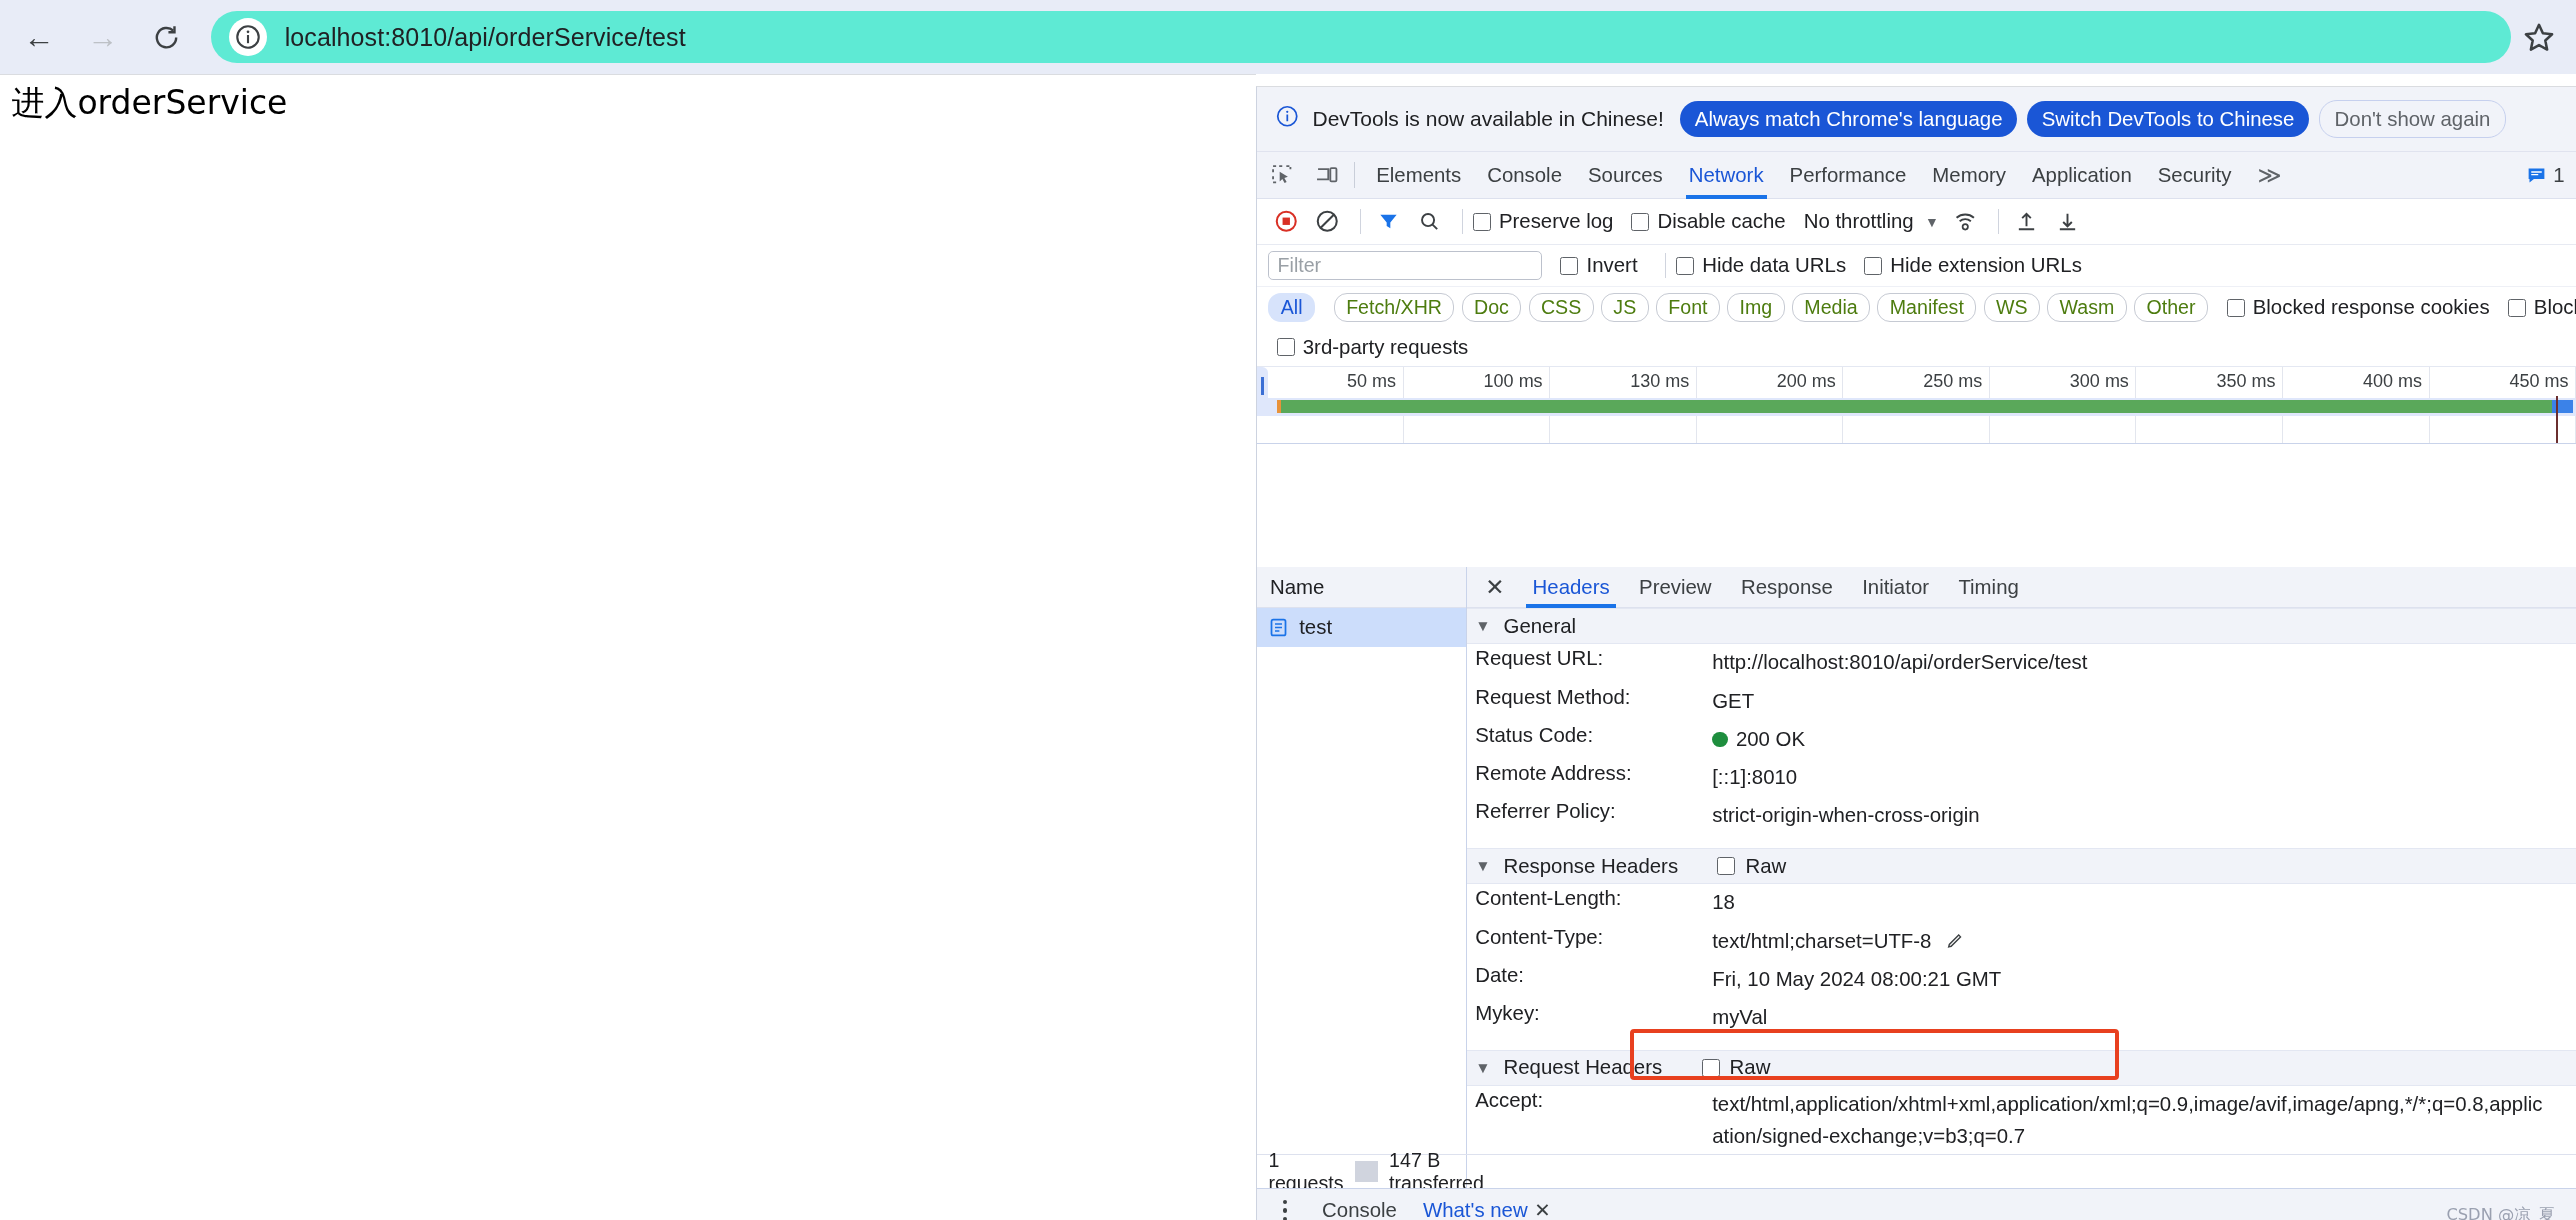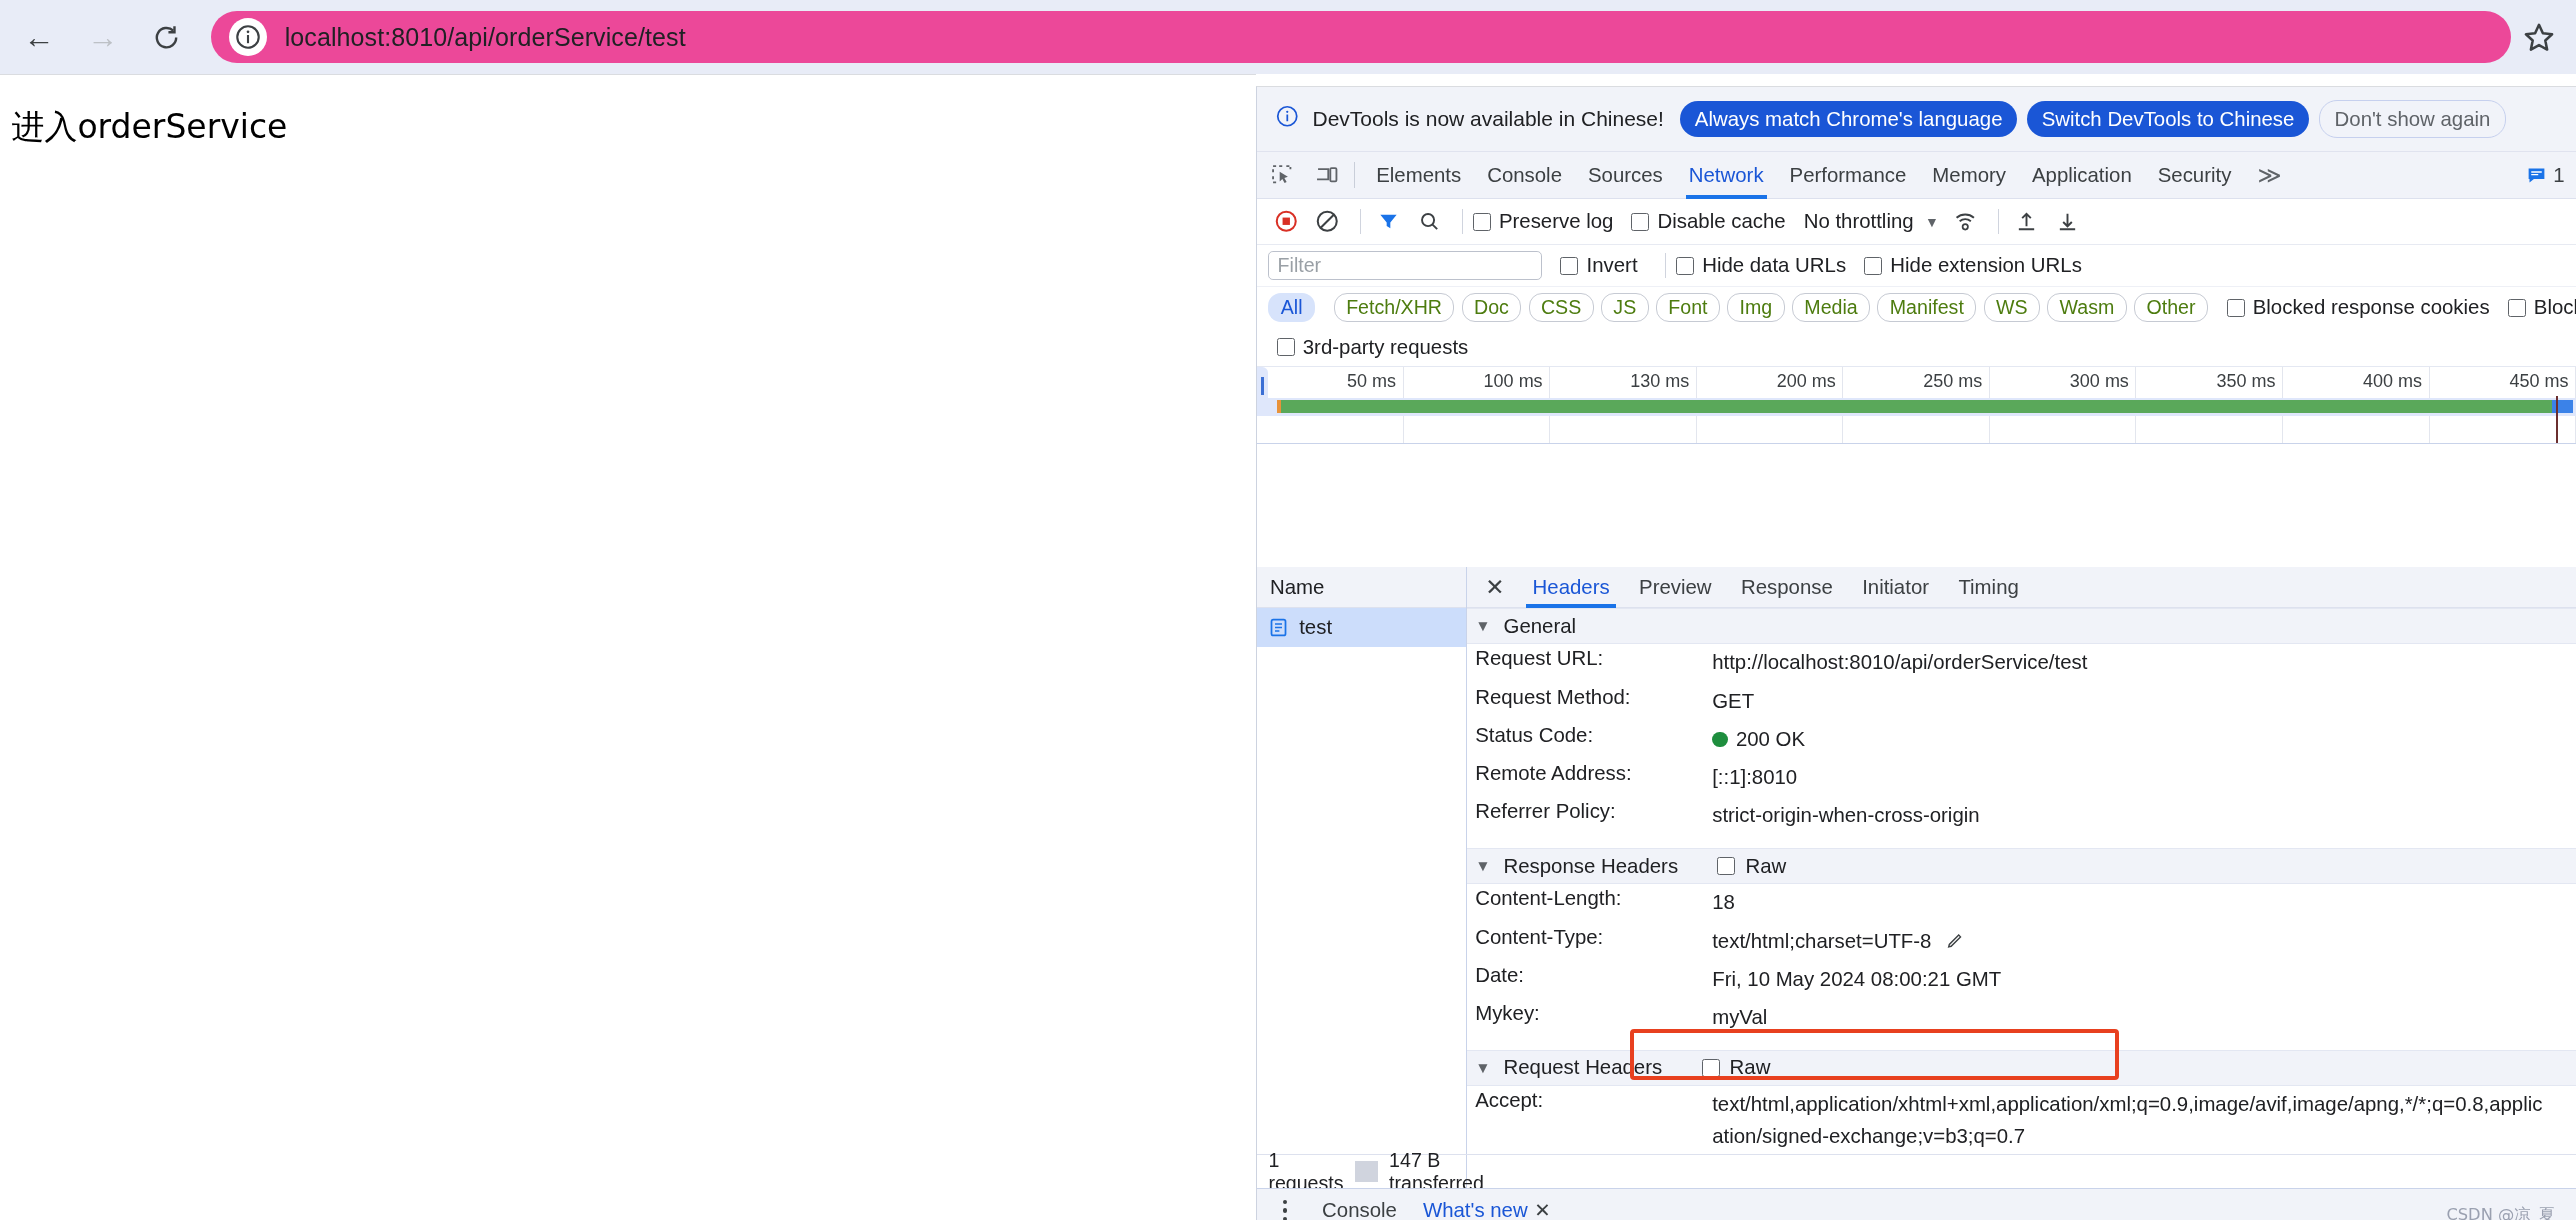--- a/index.html
+++ b/index.html
@@ -7,32 +7,32 @@
     font-family:"Liberation Sans", sans-serif; }
 
   
   #browser-chrome{ position:absolute; left:0; top:0; width:2576px; height:74px;
     background:#e8ecf7; display:flex; align-items:center; }
   .nav-btn{ width:49px; height:49px; margin-left:14.7px; display:flex;
     align-items:center; justify-content:center; border-radius:50%; }
   .nav-glyph{ font-size:31px; color:#3c4043; line-height:1; }
   .nav-glyph.disabled{ color:#bdc1c6; }
   #omnibox{ margin-left:19.6px; height:52px; flex:1; margin-right:65px;
-    background:#ec4899; border-radius:28px; display:flex; align-items:center;
+    background:#5eead4; border-radius:28px; display:flex; align-items:center;
     padding-left:18px; }
   #site-info-icon{ width:38px; height:38px; border-radius:50%; background:#fff;
     display:flex; align-items:center; justify-content:center; flex:0 0 auto;}
   #omnibox-url{ margin-left:18px; font-size:25px; color:#202124; letter-spacing:0.1px; }
   #bookmark-star{ position:absolute; right:18px; top:18px; width:39px; height:39px;
     display:flex; align-items:center; justify-content:center; }
 
   
   #page-viewport{ position:absolute; left:0; top:74px; width:1256px;
     height:1146px; background:#fff; border-top:0.8px solid #dadce0; }
-  #page-text{ position:absolute; left:11.4px; top:30px; font-size:33px; color:#000;
+  #page-text{ position:absolute; left:11.4px; top:6px; font-size:33px; color:#000;
     font-family:"DejaVu Sans", sans-serif; }
 
   
   #devtools{ position:absolute; left:1256px; top:74px; width:1320px;
     height:1146px; background:#fff; border-left:0.8px solid #cdd3e0;
     border-top:0.8px solid #dadce0; overflow:hidden; font-size:20.4px; color:#202124;margin-top:12px;}
 
   
   #dt-banner{ height:65px; background:#f1f3f9; display:flex; align-items:center;
     padding-left:18px; border-bottom:0.8px solid #e0e3ef; }

